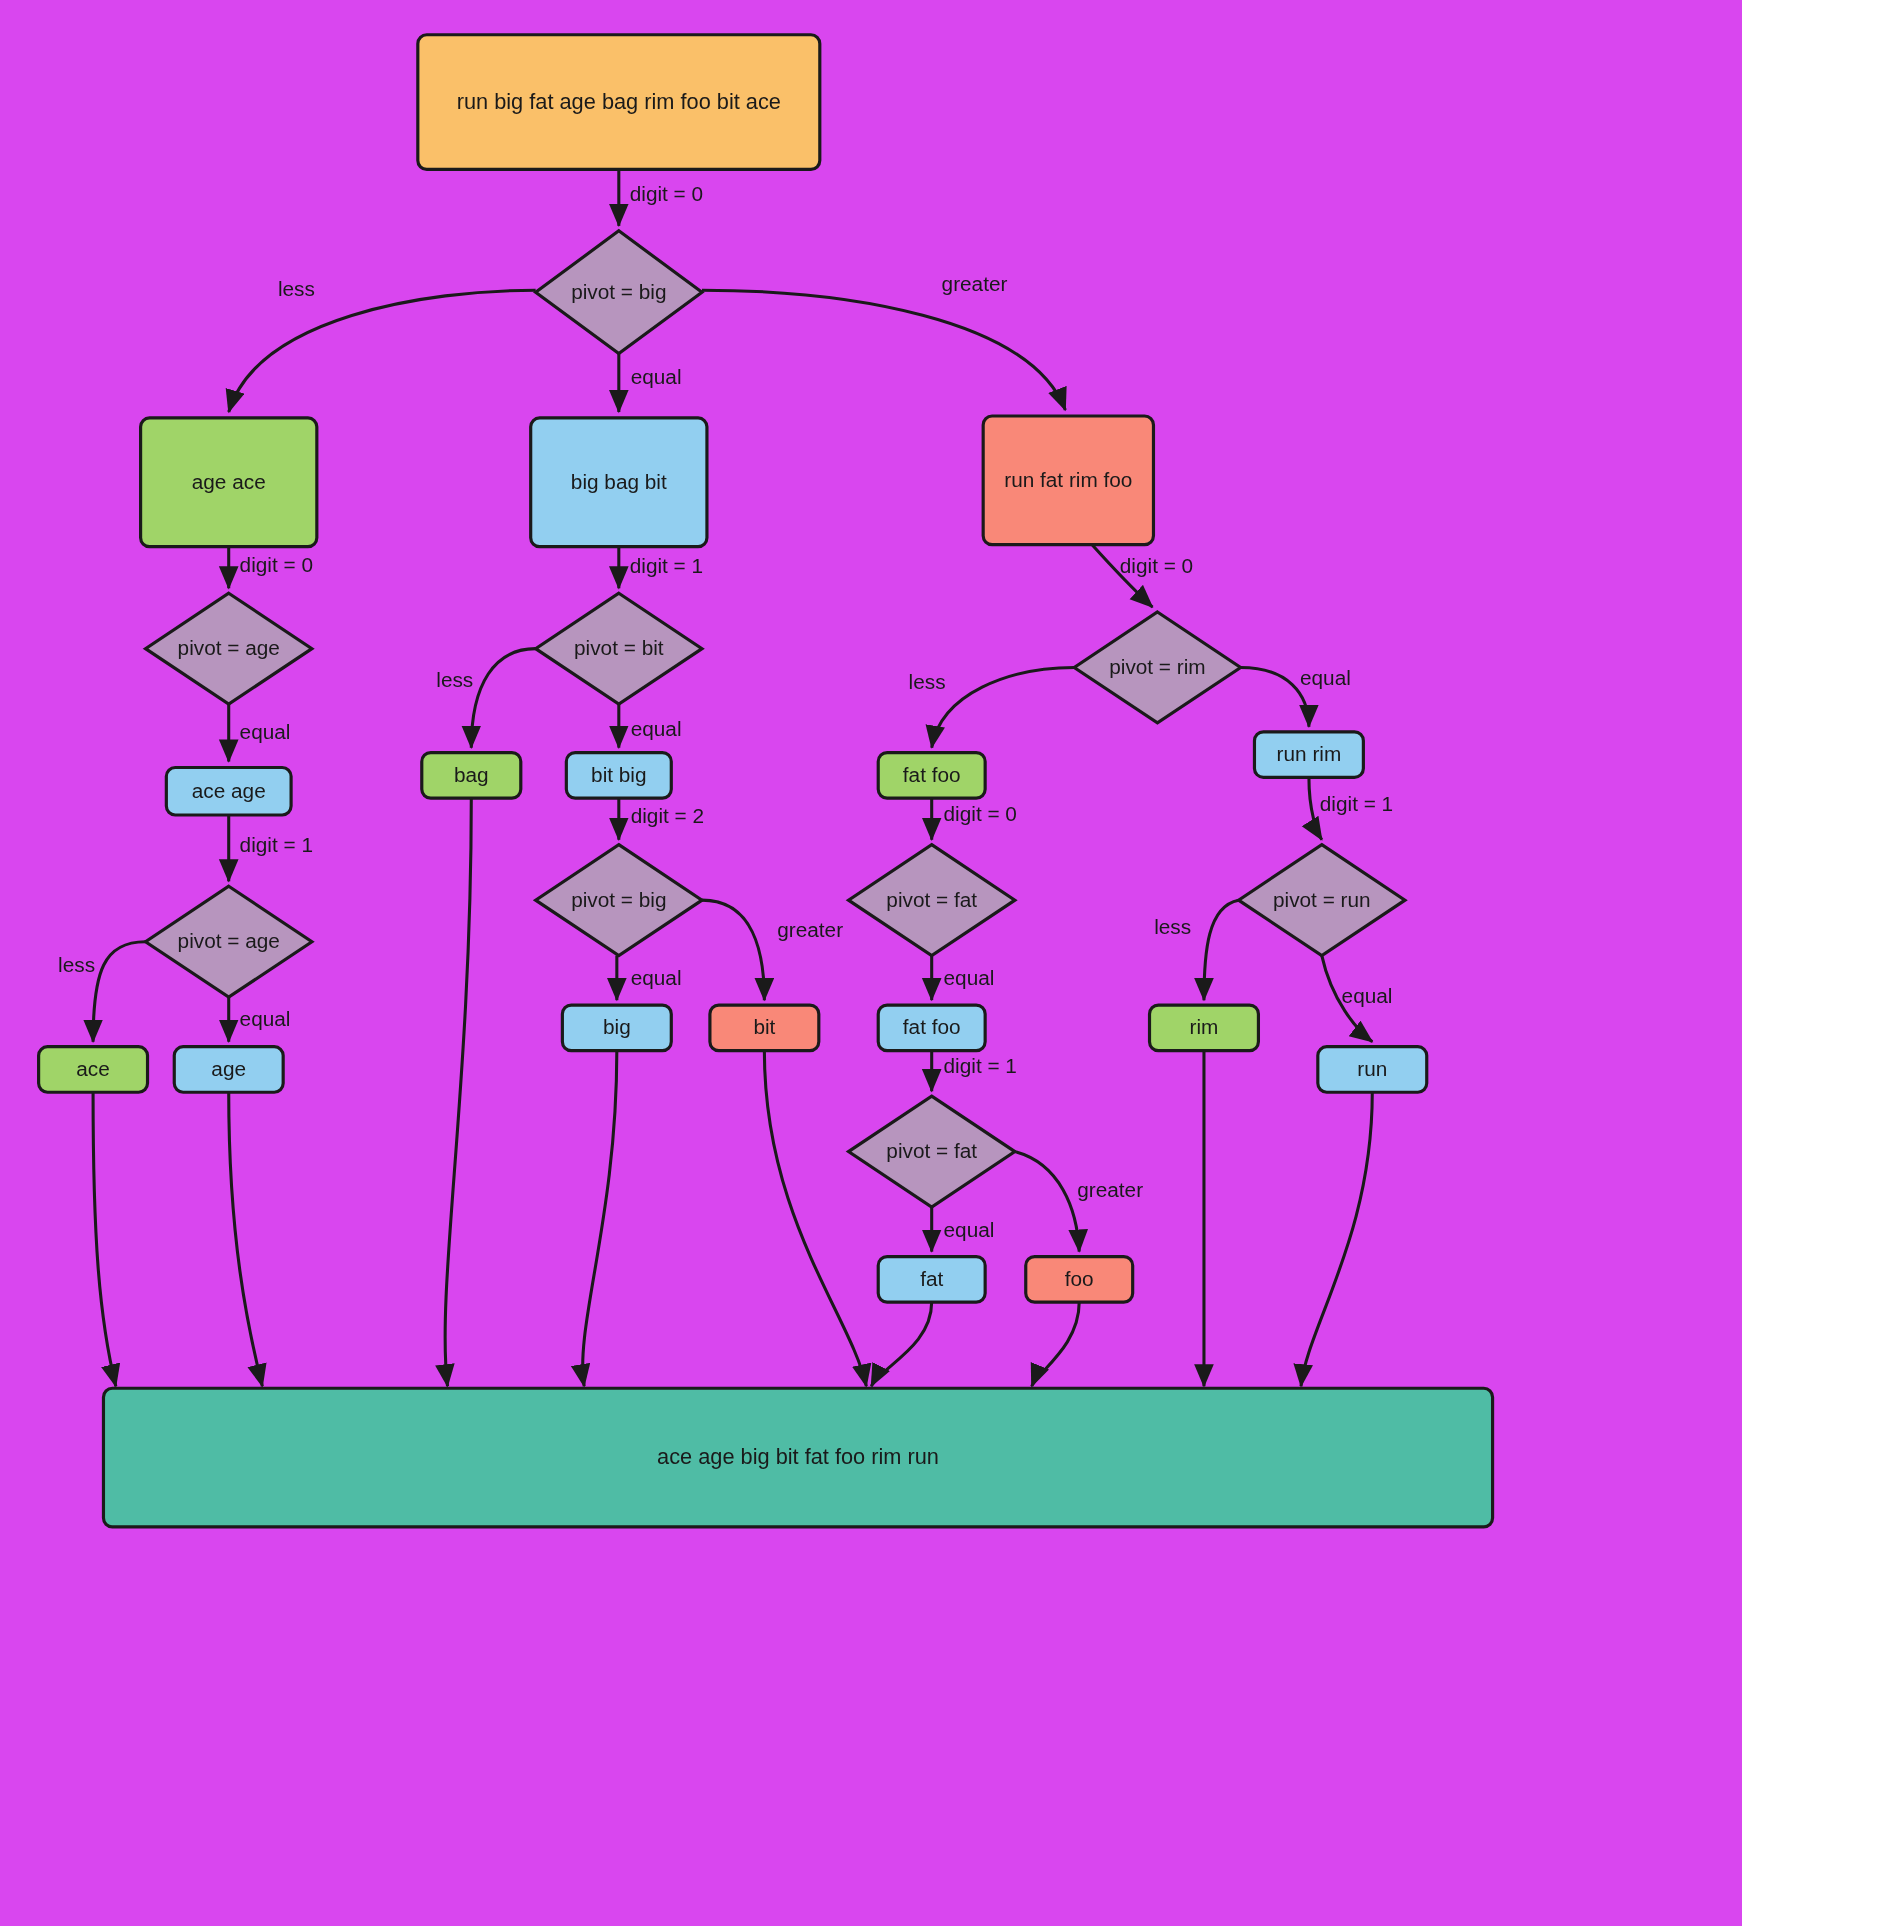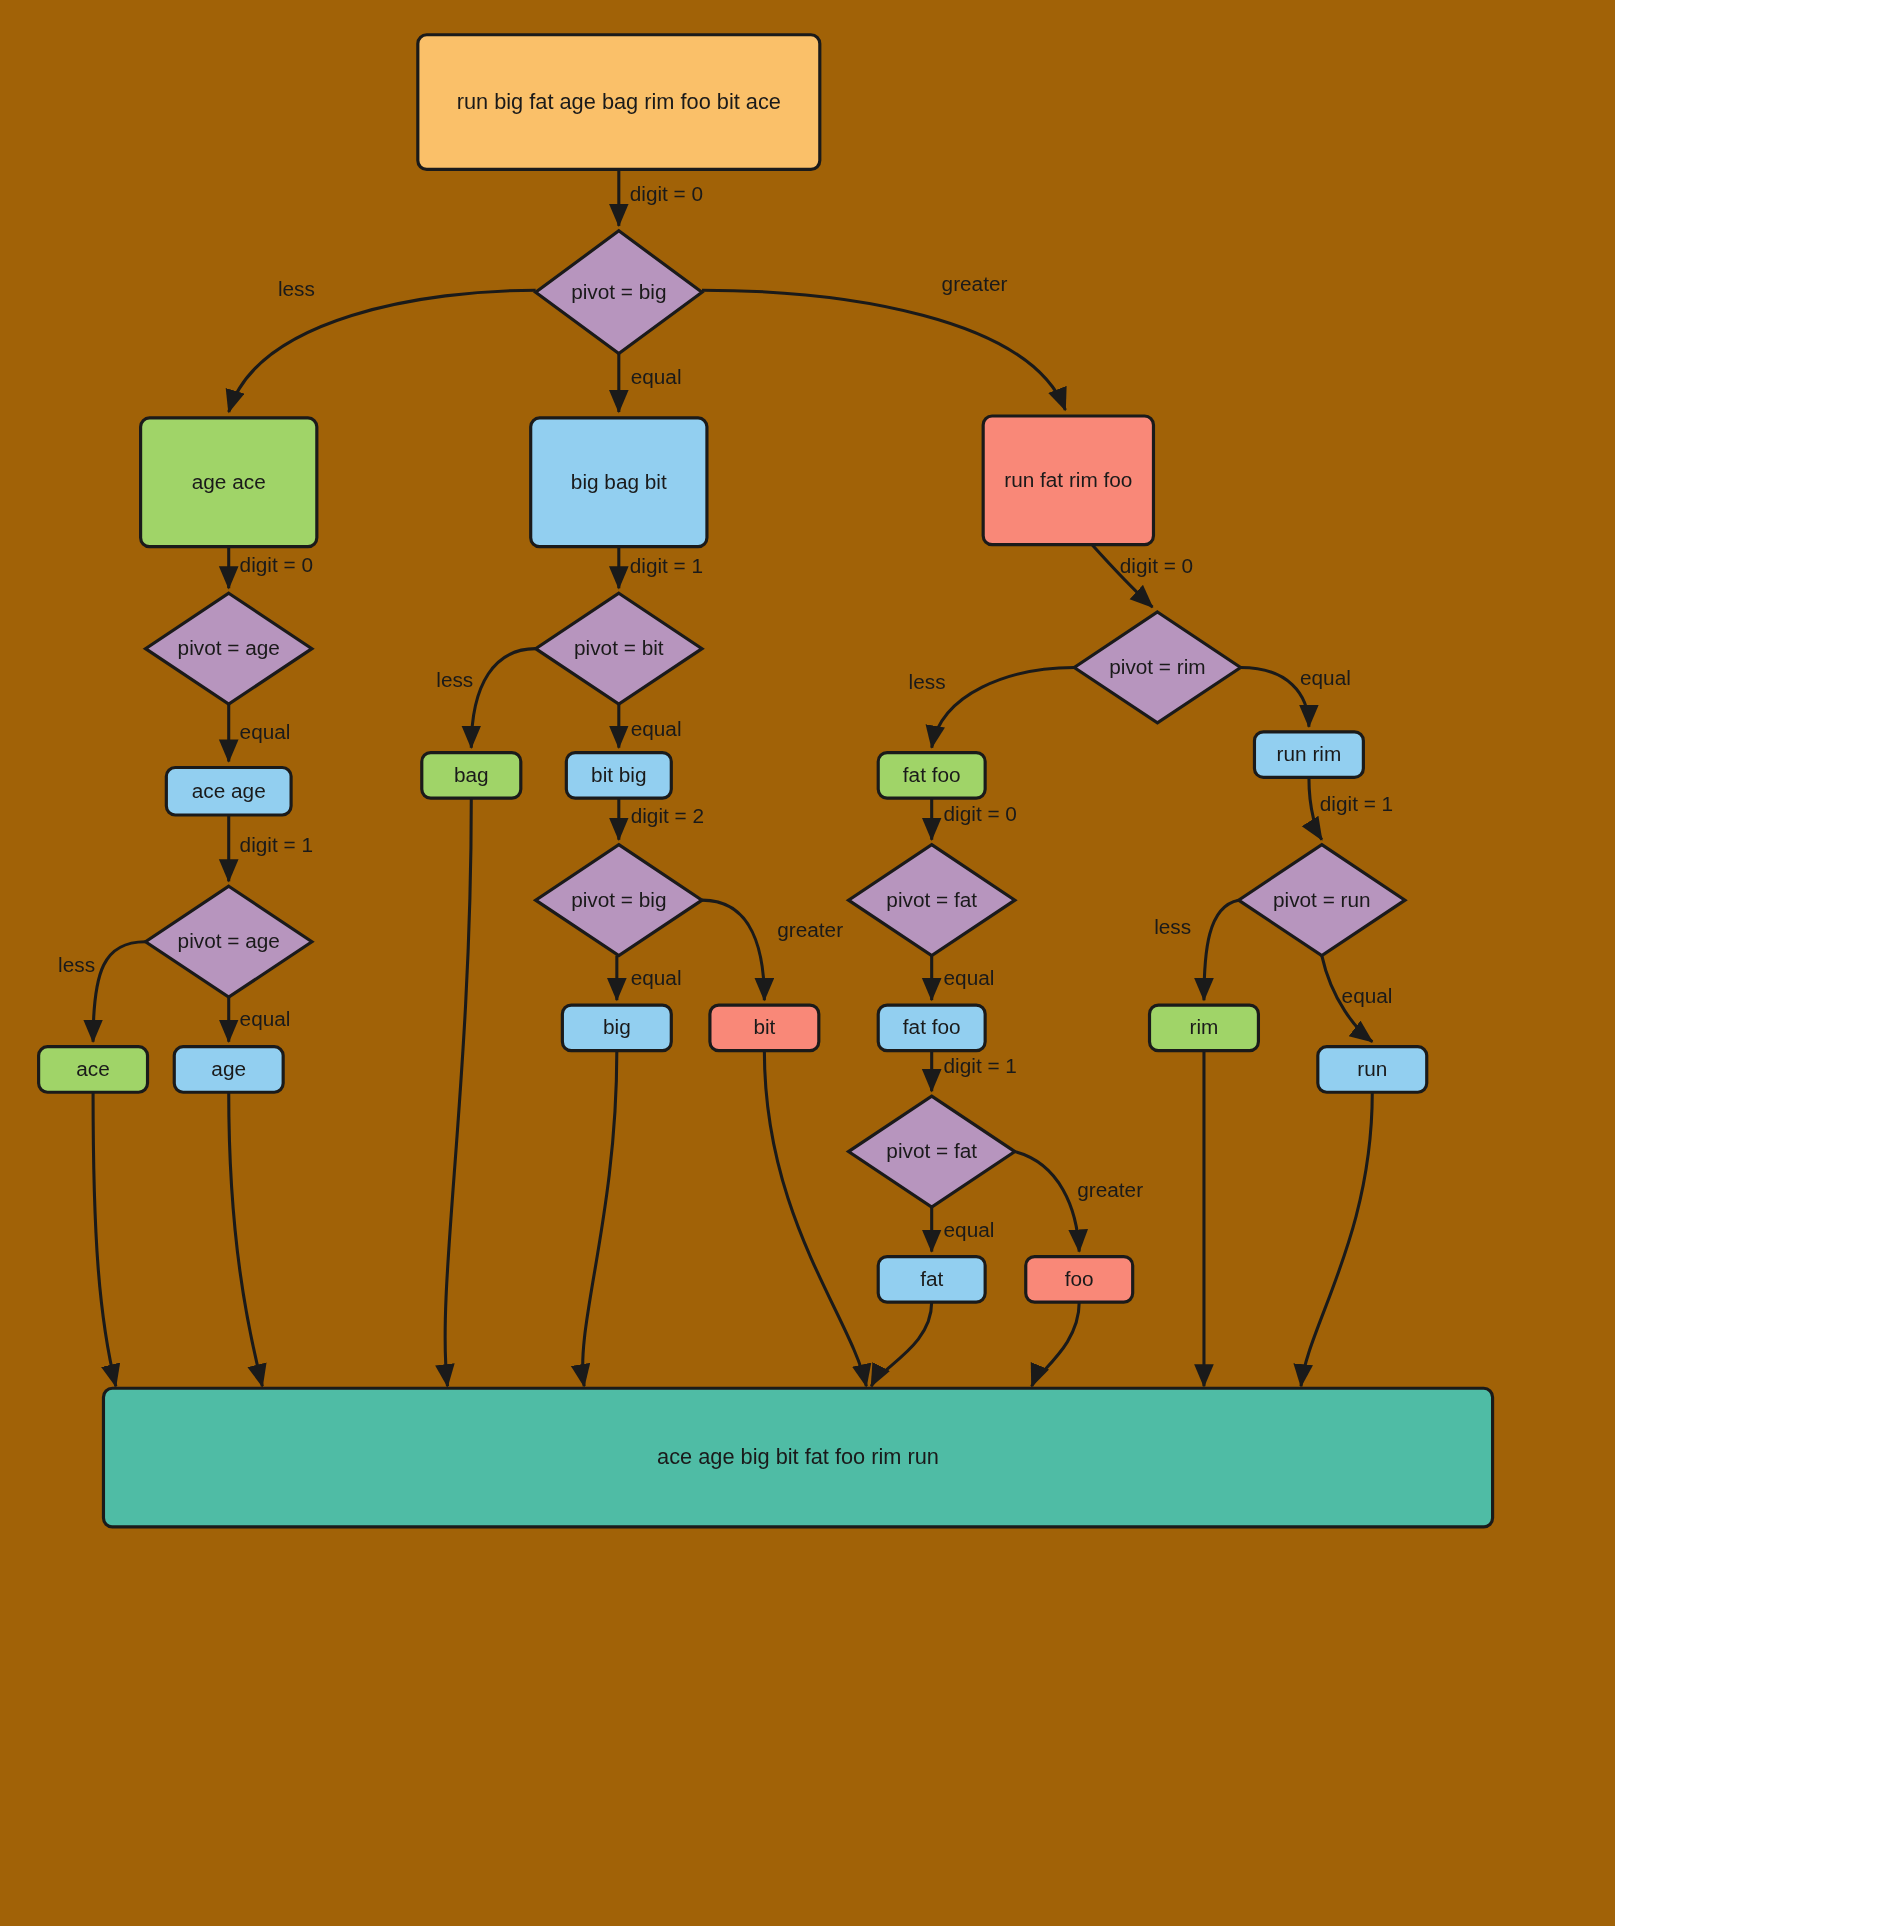--- a/index.html
+++ b/index.html
@@ -5,23 +5,23 @@
   html, body {
     margin: 0;
     padding: 0;
     background: #ffffff;
   }
   body {
     font-family: "Liberation Sans", sans-serif;
   }
   #canvas-wrap {
     position: relative;
-    width: 1615px;
+    width: 1742px;
     height: 1927px;
-    background: #a16207;
+    background: #d946ef;
     overflow: hidden;
   }
   svg#flow {
     display: block;
     width: 1901px;
     height: 1927px;
   }
   .node-shape {
     stroke: #1a1a1a;
     stroke-width: 3.2;

